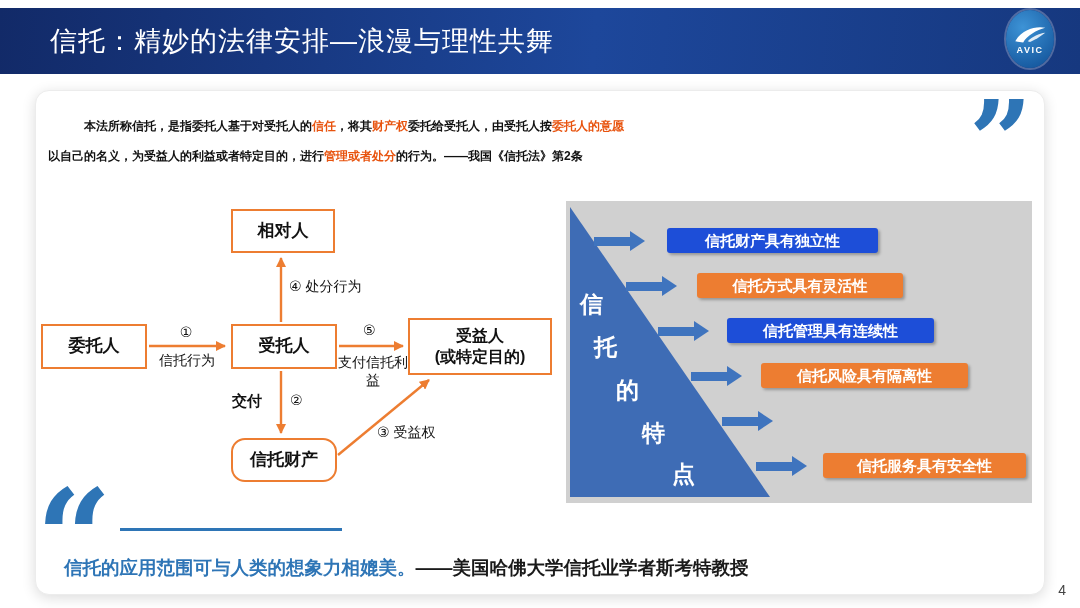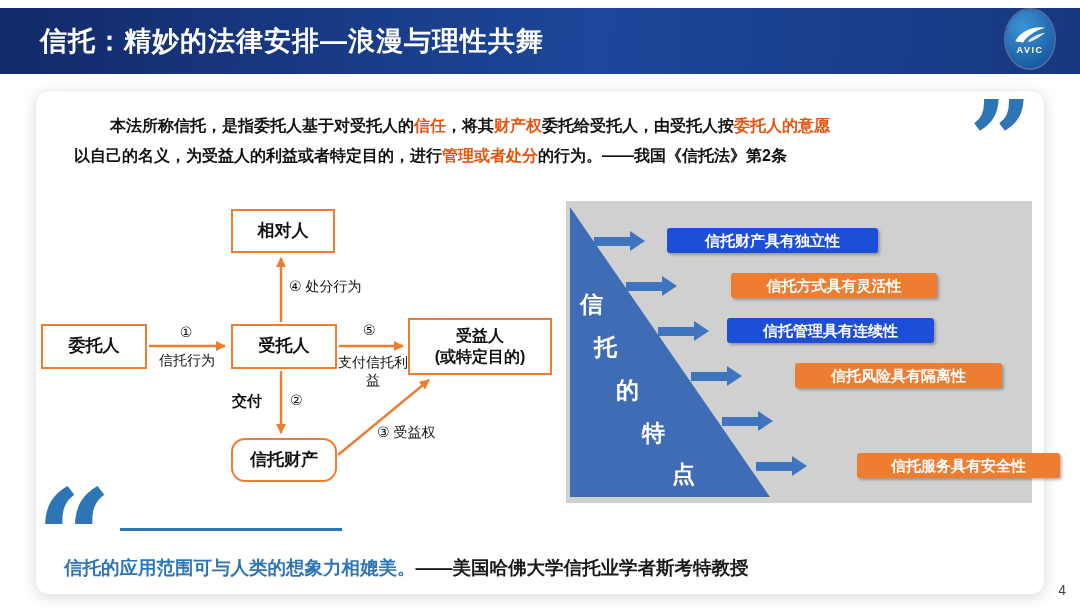--- a/index.html
+++ b/index.html
@@ -9,39 +9,39 @@
     background:#ffffff; overflow:hidden; position:relative;
   }
   .slide { position:relative; width:1080px; height:608px; background:#fff; }
 
   
   .header {
     position:absolute; left:0; top:8px; width:1080px; height:66px;
     background:linear-gradient(95deg,#122a68 0%,#1d479b 55%,#16387f 100%);
     display:flex; align-items:center;
   }
-  .header-title { color:#ffffff; font-size:27px; font-weight:700; padding-left:40px; letter-spacing:1px; }
+  .header-title { color:#ffffff; font-size:27px; font-weight:400; padding-left:50px; letter-spacing:1px; }
   .logo {
     position:absolute; right:26px; top:10px; width:48px; height:58px; border-radius:50%;
     background:radial-gradient(circle at 35% 30%, #3d93d6, #0e4d94);
     display:flex; flex-direction:column; align-items:center; justify-content:center;
     box-shadow:0 0 0 2px rgba(255,255,255,.25);
   }
   .logo svg { width:34px; height:20px; display:block; }
   .logo-text { color:#fff; font-size:9px; font-weight:700; letter-spacing:1.5px; margin-top:1px; }
 
   
   .card {
     position:absolute; left:35px; top:90px; width:1010px; height:505px;
     background:#ffffff; border:1px solid #ececec; border-radius:14px;
     box-shadow:0 3px 14px rgba(0,0,0,.14);
   }
 
   
-  .law { position:absolute; left:38px; top:20px; width:872px; font-size:16px; font-weight:700; color:#111; line-height:30px; }
+  .law { position:absolute; left:12px; top:20px; width:872px; font-size:12px; font-weight:700; color:#111; line-height:30px; }
   .law-line1 { padding-left:36px; }
   .hl { color:#e8530e; }
 
   
   .q { position:absolute; color:#2e75b6; font-family:"DejaVu Serif","Liberation Serif",serif; line-height:1; font-weight:700; }
   .q-close { left:933px; top:-4px; font-size:110px; }
   .q-open  { left:0px;  top:382px; font-size:132px; }
   .q-line  { position:absolute; left:84px; top:437px; width:222px; height:3px; background:#2e75b6; }
 
   
@@ -76,21 +76,21 @@
   .tc3 { left:76px;  top:217px; }
   .tc4 { left:106px; top:258px; }
   .feat-arrow { position:absolute; display:flex; align-items:center; height:22px; }
   .feat-arrow .shaft { display:block; width:36px; height:9px; background:#3f74be; }
   .feat-arrow .head  { display:block; width:0; height:0; border-top:10px solid transparent; border-bottom:10px solid transparent; border-left:15px solid #3f74be; }
   .feat-bar {
     position:absolute; height:25px; line-height:25px; border-radius:3px; text-align:center;
     color:#fff; font-weight:700; font-size:15px; box-shadow:2px 2px 3px rgba(0,0,0,.28);
   }
   .bar-blue   { background:#1d4ed8; }
-  .bar-orange { background:#ED7D31;margin-left:34px; }
+  .bar-orange { background:#ED7D31; }
 
   
   .bottom-line { position:absolute; left:28px; top:464px; font-size:18.5px; white-space:nowrap; }
   .bottom-line .bq { color:#2e75b6; font-weight:700; }
   .bottom-line .attr { color:#1a1a1a; font-weight:600; }
 
   .page-num { position:absolute; right:14px; bottom:10px; font-size:14px; color:#444; }
 </style>
 </head>
 <body>

